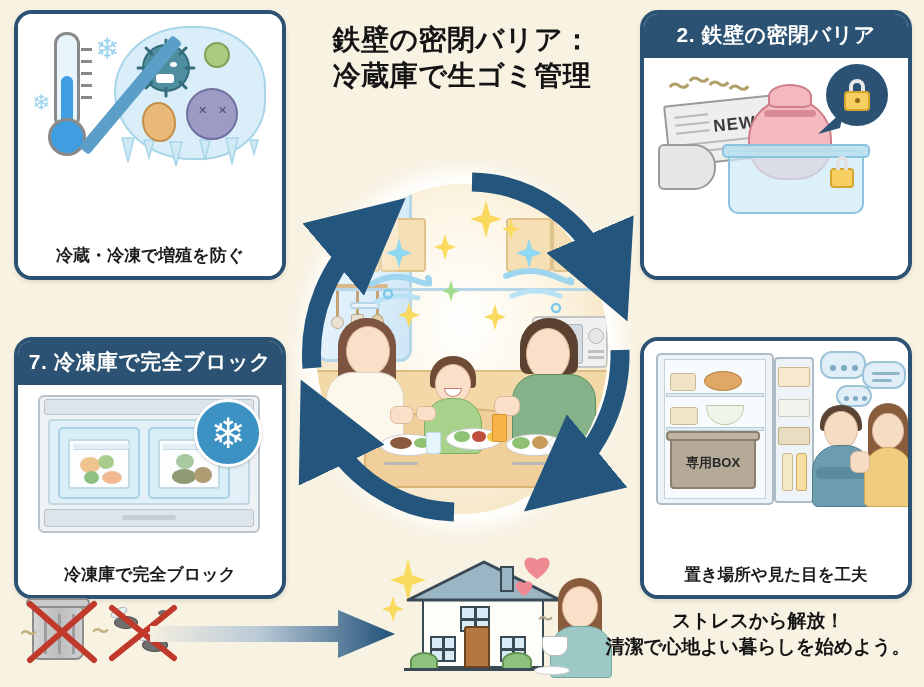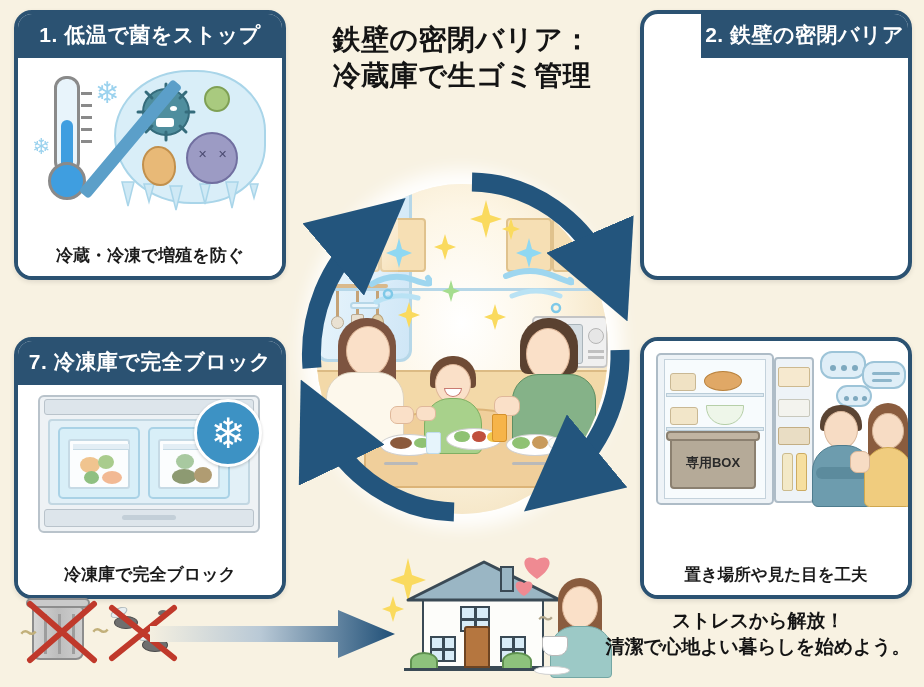--- a/index.html
+++ b/index.html
@@ -48,21 +48,21 @@
   .card-caption {
     flex: 0 0 auto;
     text-align: center;
     font-weight: bold;
     color: #1a1a1a;
     padding: 4px 2px 9px 2px;
     background: #ffffff;
   }
 
   #card-1 { left: 14px;  top: 10px;  width: 272px; height: 270px; }
-  #card-2 { left: 640px; top: 10px;  width: 272px; height: 270px; align-items: flex-end; }
+  #card-2 { left: 640px; top: 10px;  width: 272px; height: 270px; }
   #card-3 { left: 14px;  top: 337px; width: 272px; height: 262px; }
   #card-4 { left: 640px; top: 337px; width: 272px; height: 262px; }
 
   #card-1 .card-header, #card-3 .card-header { font-size: 21px; }
   #card-2 .card-header, #card-4 .card-header { font-size: 21px; }
   .card-caption { font-size: 17px; }
   #card-2 .card-caption { font-size: 15.5px; letter-spacing: -0.3px; }
   #card-4 .card-caption { font-size: 16.5px; margin-top: 32px; }
 
   
@@ -236,21 +236,20 @@
 <body>
 
 <div class="infographic">
 
   <div class="main-title">
     <div>鉄壁の密閉バリア：</div>
     <div>冷蔵庫で生ゴミ管理</div>
   </div>
 
   <div class="card" id="card-1">
-    <div class="card-header">1. 低温で菌をストップ</div>
     <div class="card-body">
 
       <div class="thermo-tube" style="left:36px; top:18px; width:26px; height:98px;"></div>
       <div class="thermo-fill" style="left:43px; top:62px; width:12px; height:58px;"></div>
       <div class="thermo-bulb" style="left:30px; top:104px; width:38px; height:38px;"></div>
       <div style="position:absolute;left:63px;top:34px;width:11px;height:2.5px;background:#8a8a8a"></div>
       <div style="position:absolute;left:63px;top:46px;width:11px;height:2.5px;background:#8a8a8a"></div>
       <div style="position:absolute;left:63px;top:58px;width:11px;height:2.5px;background:#8a8a8a"></div>
       <div style="position:absolute;left:63px;top:70px;width:11px;height:2.5px;background:#8a8a8a"></div>
       <div style="position:absolute;left:63px;top:82px;width:11px;height:2.5px;background:#8a8a8a"></div>

